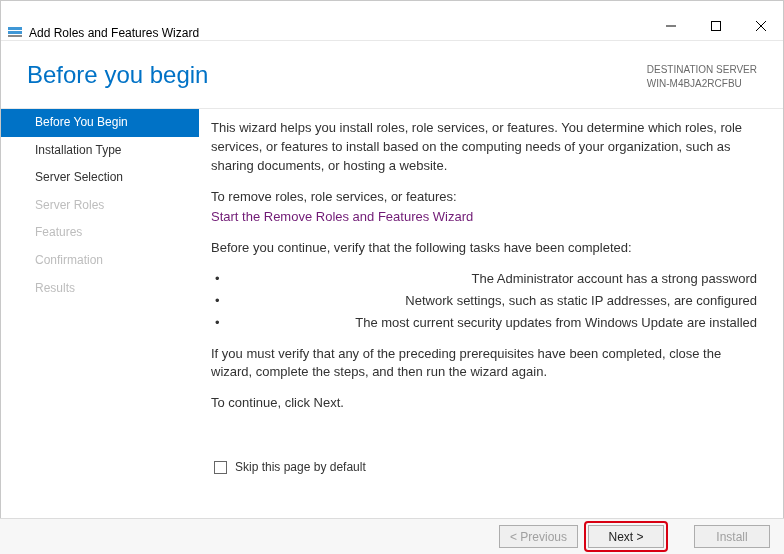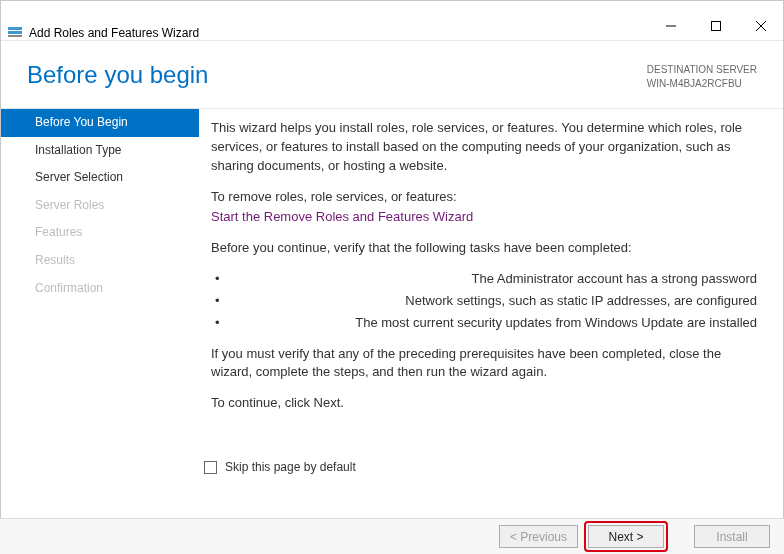--- a/index.html
+++ b/index.html
@@ -101,21 +101,21 @@
 .bullets li::before {
   content: "•";
   position: absolute;
   left: 0;
 }
 .skip-row {
   display: flex;
   align-items: center;
   gap: 8px;
   position: absolute;
-  left: 204px;
+  left: 214px;
   top: 460px;
 }
 .skip-row .chk {
   width: 13px; height: 13px;
   border: 1px solid #666;
   display: inline-block;
 }
 .footer {
   position: absolute;
   bottom: 0; left: 0; right: 0;
@@ -190,22 +190,22 @@
   </div>
 </div>
 
 <div class="body-area">
   <div class="sidebar">
     <div class="step selected">Before You Begin</div>
     <div class="step">Installation Type</div>
     <div class="step">Server Selection</div>
     <div class="step disabled">Server Roles</div>
     <div class="step disabled">Features</div>
+    <div class="step disabled">Confirmation</div>
     <div class="step disabled">Results</div>
-    <div class="step disabled">Confirmation</div>
   </div>
 
   <div class="content">
     <p>This wizard helps you install roles, role services, or features. You determine which roles, role services, or features to install based on the computing needs of your organization, such as sharing documents, or hosting a website.</p>
     <p style="margin-bottom:2px">To remove roles, role services, or features:</p>
     <p><span class="link">Start the Remove Roles and Features Wizard</span></p>
     <p>Before you continue, verify that the following tasks have been completed:</p>
     <ul class="bullets">
       <li>The Administrator account has a strong password</li>
       <li>Network settings, such as static IP addresses, are configured</li>

